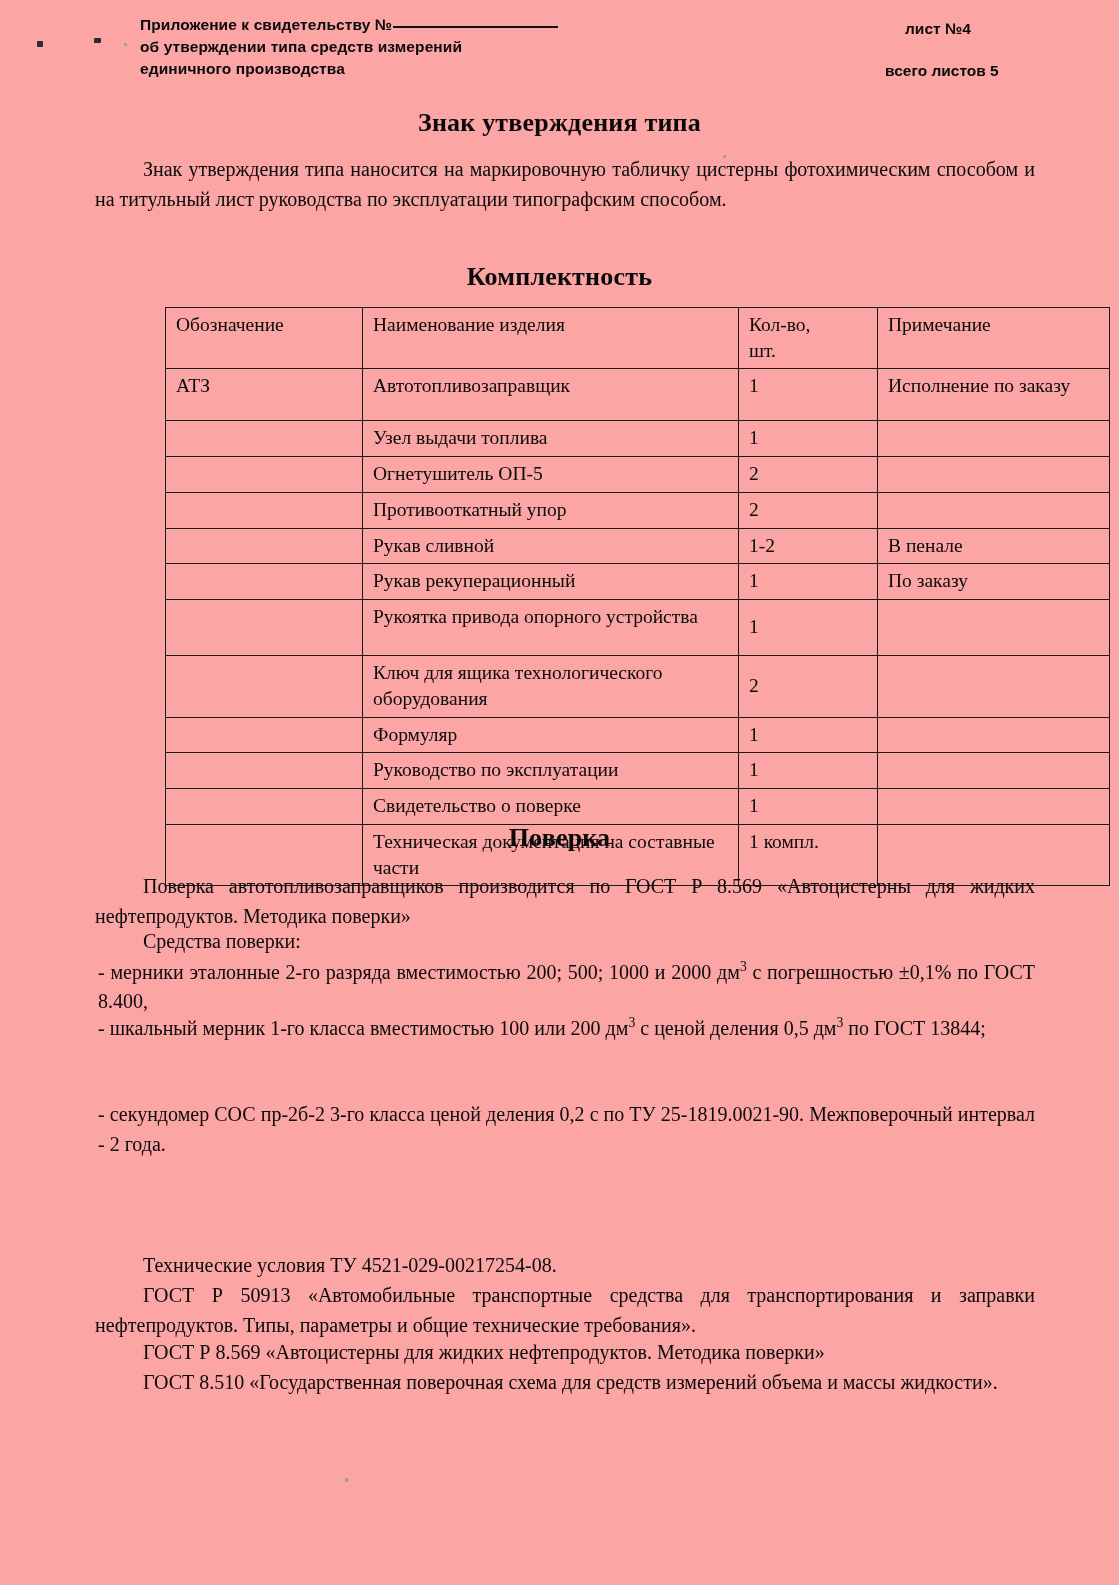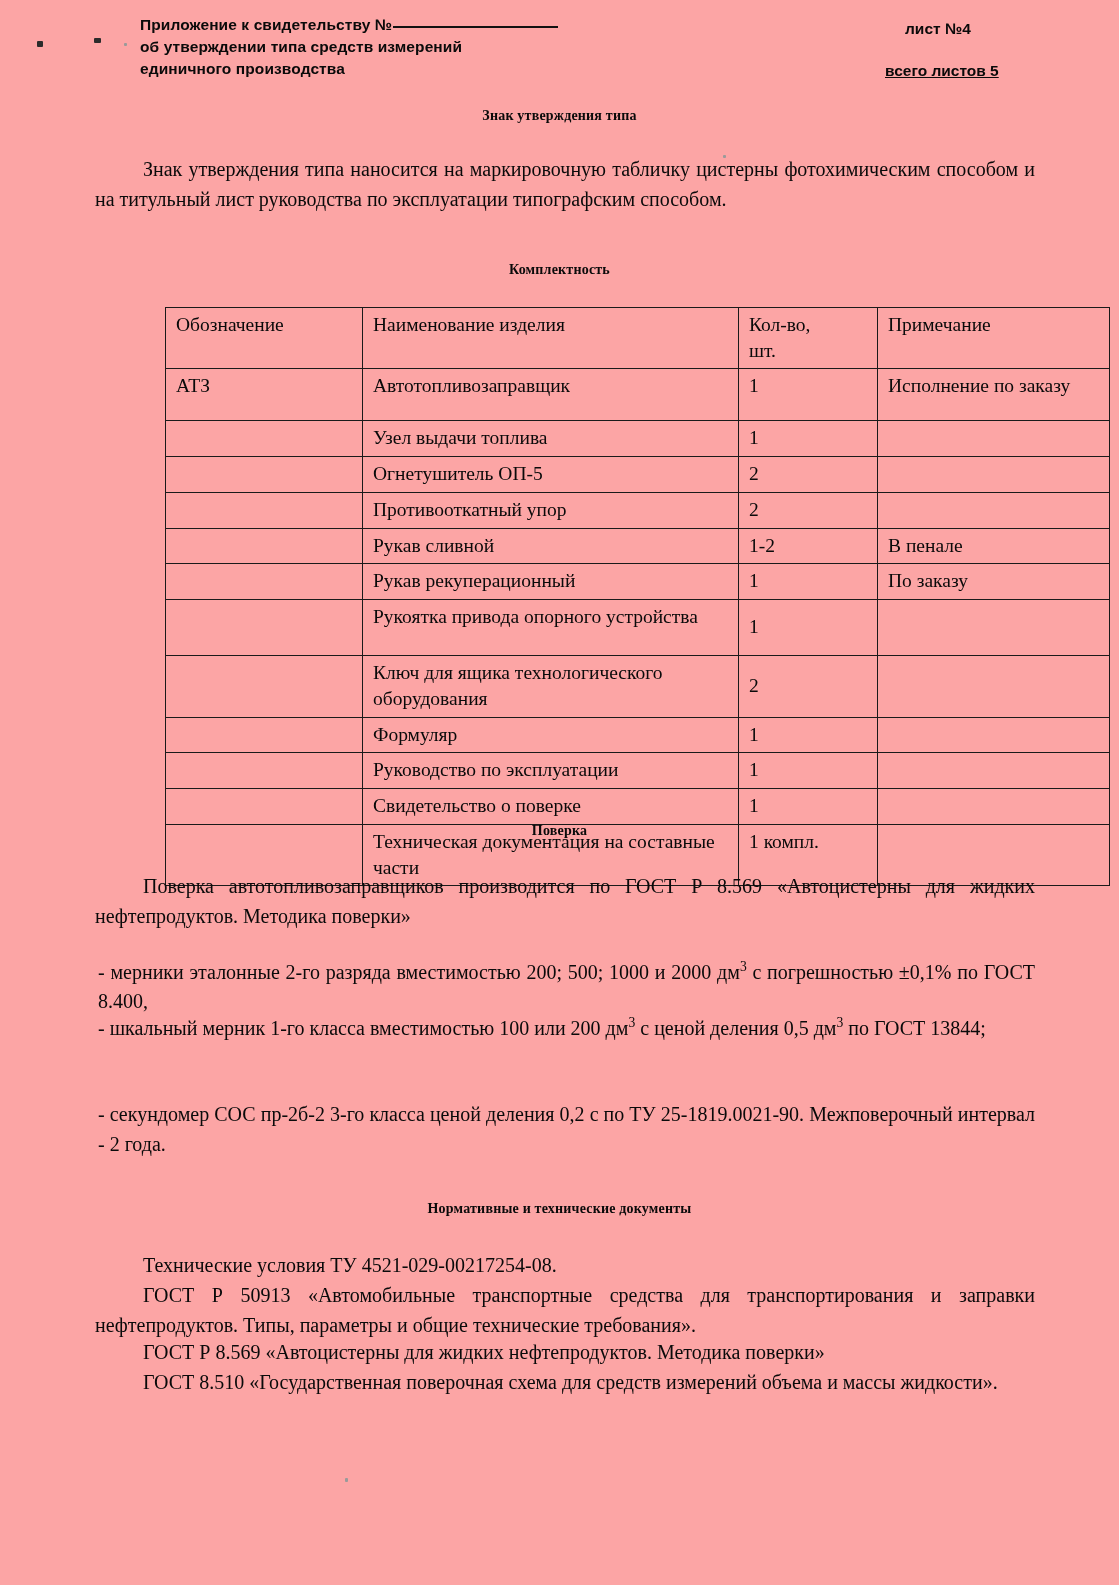--- a/index.html
+++ b/index.html
@@ -54,30 +54,29 @@
     font-family: "Liberation Sans", "DejaVu Sans", sans-serif;
     font-weight: 600;
   }
   .sheet-total {
     position: absolute;
     left: 885px;
     top: 62px;
     font-size: 15.5px;
     font-family: "Liberation Sans", "DejaVu Sans", sans-serif;
     font-weight: 600;
-    text-decoration: underline;
   }
 
   
   .section-title {
     position: absolute;
     width: 100%;
     text-align: center;
     font-weight: 700;
-    font-size: 14px;
+    font-size: 26px;
     letter-spacing: 0.2px;
   }
 
   
   .para {
     position: absolute;
     font-size: 20px;
     line-height: 1.48;
     text-align: justify;
     text-justify: inter-word;
@@ -228,33 +227,33 @@
         <td class="cell-center">1 компл.</td>
         <td></td>
       </tr>
     </tbody>
   </table>
 
   <div class="section-title" style="top:823px;">Поверка</div>
 
   <div class="para indent" style="left:95px; top:872px; width:940px;">Поверка автотопливозаправщиков   производится по ГОСТ Р 8.569 «Автоцистерны для жидких нефтепродуктов. Методика поверки»</div>
 
+  <div class="para nojust" style="left:143px; top:927px; width:500px;">Средства поверки:</div>
 
   <div class="para" style="left:98px; top:957px; width:937px;">
     <span>- мерники эталонные  2-го разряда   вместимостью 200; 500; 1000 и  2000 дм</span><sup class="unit">3</sup><span> с погрешностью ±0,1% по ГОСТ 8.400,</span>
   </div>
 
   <div class="para" style="left:98px; top:1013px; width:937px;">
     <span>-  шкальный мерник 1-го класса вместимостью 100 или 200 дм</span><sup class="unit">3</sup><span> с ценой деления 0,5 дм</span><sup class="unit">3</sup><span> по ГОСТ 13844;</span>
   </div>
 
 
   <div class="para" style="left:98px; top:1100px; width:937px;">- секундомер СОС пр-2б-2     3-го класса ценой деления 0,2 с по ТУ 25-1819.0021-90. Межповерочный интервал - 2 года.</div>
 
-  <div class="section-title" style="top:1201px;">Нормативные и технические документы</div>
 
   <div class="para nojust" style="left:143px; top:1251px; width:890px;">Технические условия  ТУ 4521-029-00217254-08.</div>
 
   <div class="para indent" style="left:95px; top:1281px; width:940px;">ГОСТ Р 50913 «Автомобильные транспортные средства для транспортирования и заправки нефтепродуктов. Типы, параметры и общие технические требования».</div>
 
   <div class="para nojust" style="left:143px; top:1338px; width:890px;">ГОСТ Р 8.569 «Автоцистерны для жидких нефтепродуктов. Методика поверки»</div>
 
   <div class="para nojust" style="left:95px; top:1368px; width:940px;">
     <span style="display:inline-block; text-indent:48px;">ГОСТ 8.510 «Государственная поверочная схема для средств измерений объема и массы жидкости».</span>
   </div>

